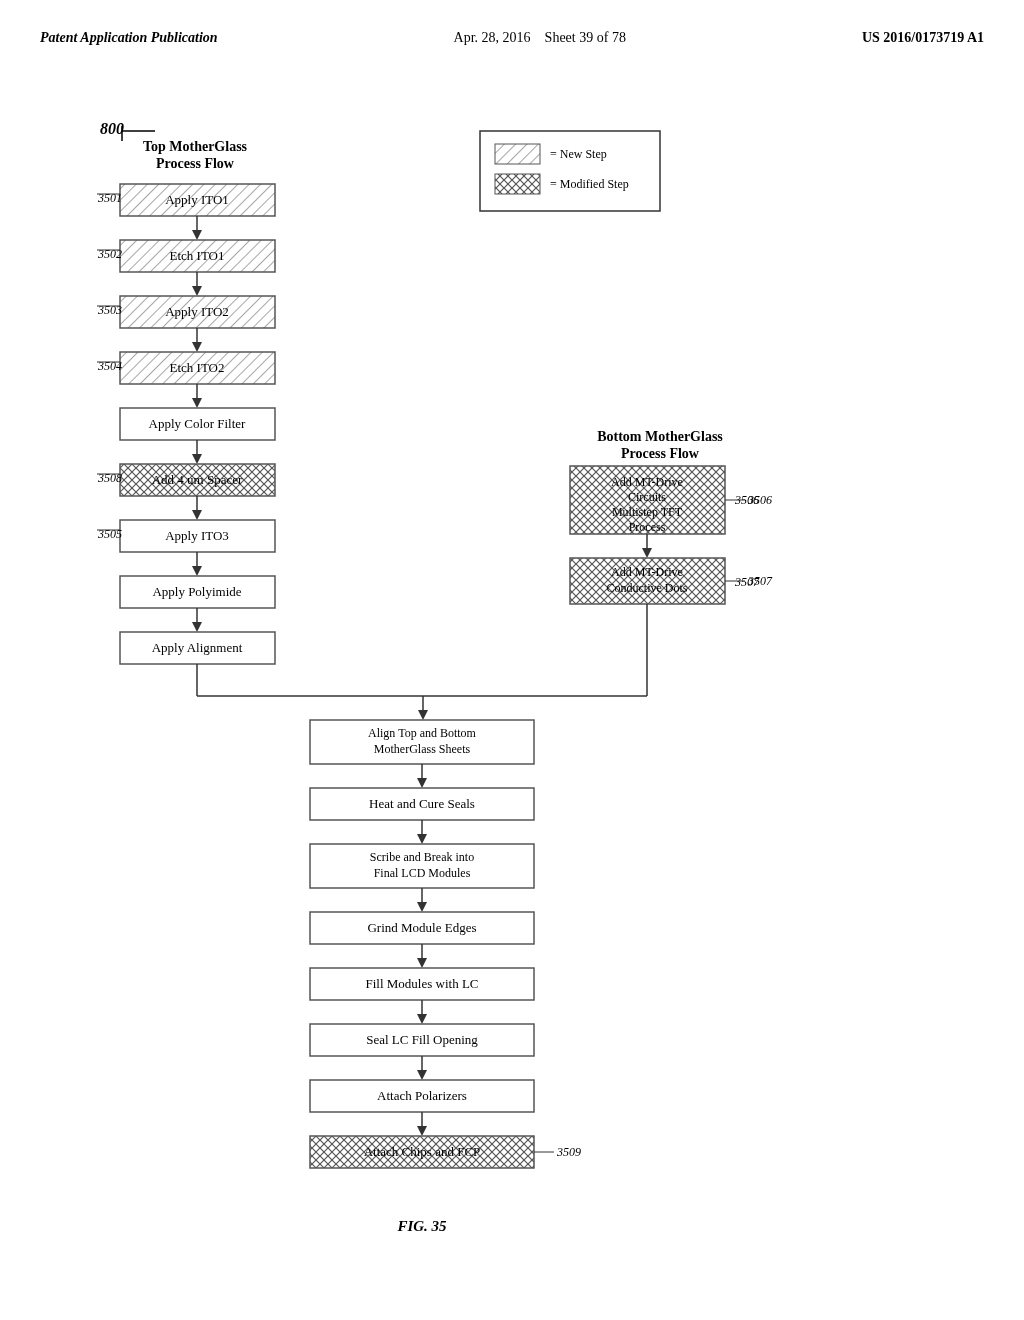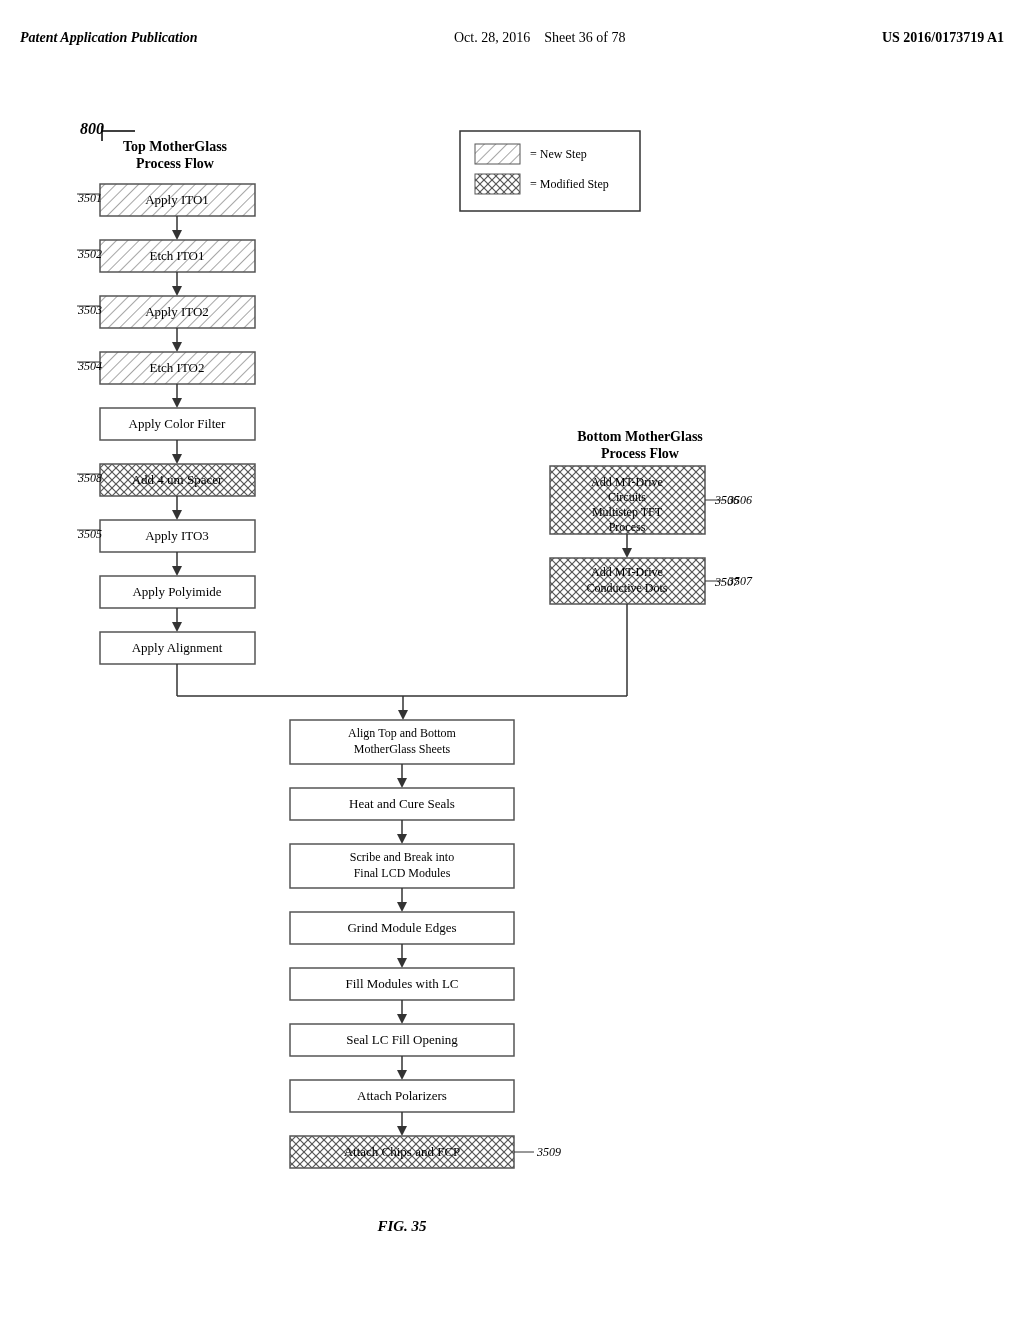--- a/index.html
+++ b/index.html
@@ -8,21 +8,21 @@
       min-height: 1320px;
       background: #fff;
       font-family: 'Times New Roman', Times, serif;
       color: #000;
       position: relative;
     }
 
     .page {
       width: 1024px;
       min-height: 1320px;
-      padding: 30px 20px;
+      padding: 30px 40px;
       position: relative;
     }
 
     
     .page-header {
       display: flex;
       justify-content: space-between;
       align-items: flex-start;
       margin-bottom: 30px;
       font-size: 14px;
@@ -46,23 +46,23 @@
     }
   </style>
 </head>
 <body>
 
 <div class="page">
 
   <div class="page-header">
     <div class="header-left">Patent Application Publication</div>
     <div class="header-center">
-      <span>Oct. 28, 2016</span>
+      <span>Apr. 28, 2016</span>
       &nbsp;&nbsp;
-      <span>Sheet 36 of 78</span>
+      <span>Sheet 39 of 78</span>
     </div>
     <div class="header-right">US 2016/0173719 A1</div>
   </div>
 
   <div class="diagram-area">
     <svg class="diagram-svg" width="960" height="1200" viewBox="0 0 960 1200">
       <defs>
 
         <pattern id="hatch-diag" width="8" height="8" patternUnits="userSpaceOnUse" patternTransform="rotate(45)">
           <line x1="0" y1="0" x2="0" y2="8" stroke="#888" stroke-width="1.5"></line>

